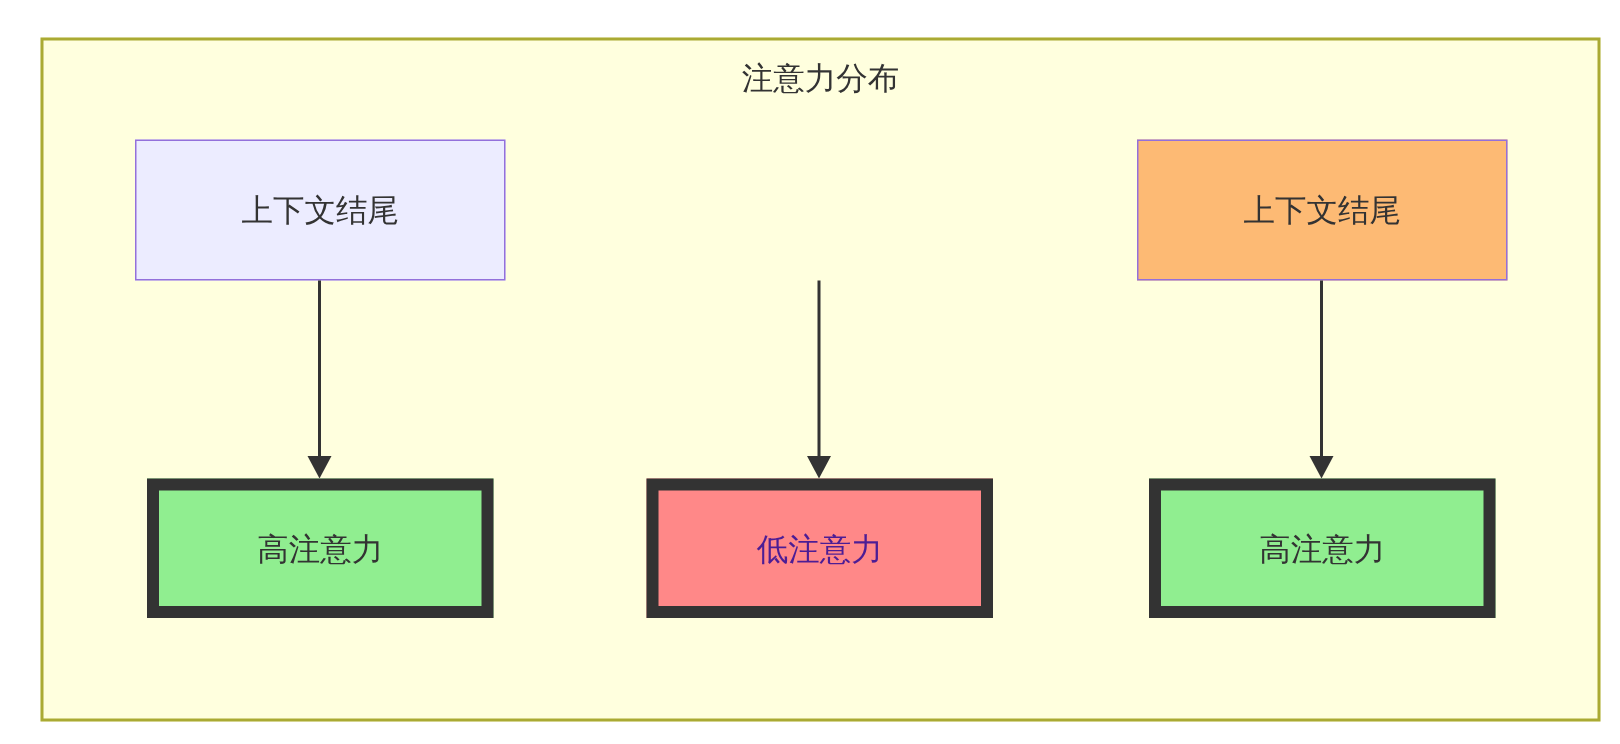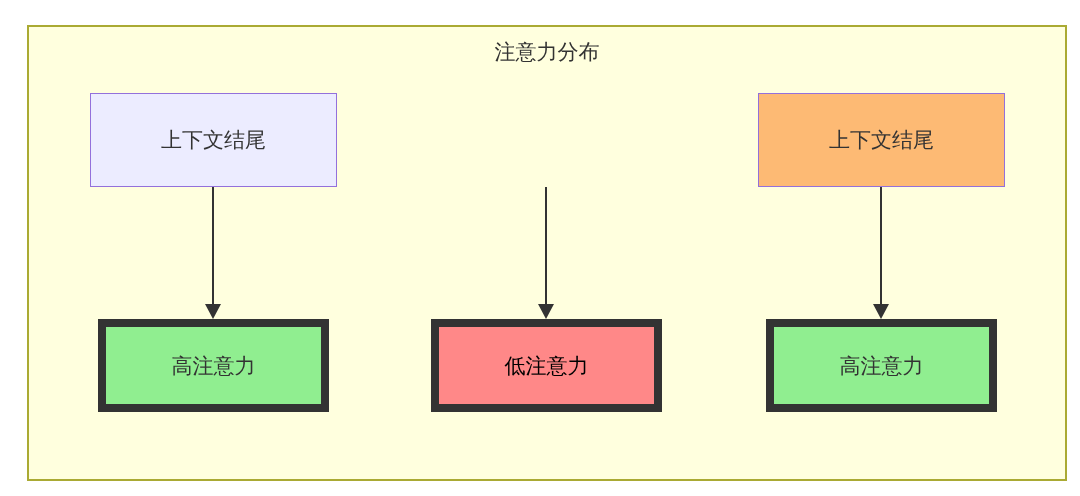--- a/index.html
+++ b/index.html
@@ -56,20 +56,20 @@
     <div class="subgraph-title" style="color: rgb(51, 51, 51);">注意力分布</div>
   </div>
 
   <div class="node source" style="left: 90px; background-color: rgb(236, 236, 255); border-color: rgb(147, 112, 219); color: rgb(51, 51, 51);">上下文结尾</div>
   <div class="arrow-line" style="left: 212px; background-color: rgb(51, 51, 51);"></div>
   <div class="arrow-head" style="left: 205px; border-top-color: rgb(51, 51, 51);"></div>
   <div class="node target" style="left: 98px; background-color: rgb(144, 238, 144); border-color: rgb(51, 51, 51); color: rgb(51, 51, 51);">高注意力</div>
 
   <div class="arrow-line" style="left: 545px; background-color: rgb(51, 51, 51);"></div>
   <div class="arrow-head" style="left: 538px; border-top-color: rgb(51, 51, 51);"></div>
-  <div class="node target" style="left: 431px; background-color: rgb(255, 136, 136); border-color: rgb(51, 51, 51); color: #000000;">低注意力</div>
+  <div class="node target" style="left: 431px; background-color: rgb(255, 136, 136); border-color: rgb(51, 51, 51); color: #4c1d95;">低注意力</div>
 
   <div class="node source" style="left: 758px; background-color: #fdba74; border-color: rgb(147, 112, 219); color: rgb(51, 51, 51);">上下文结尾</div>
   <div class="arrow-line" style="left: 880px; background-color: rgb(51, 51, 51);"></div>
   <div class="arrow-head" style="left: 873px; border-top-color: rgb(51, 51, 51);"></div>
   <div class="node target" style="left: 766px; background-color: rgb(144, 238, 144); border-color: rgb(51, 51, 51); color: rgb(51, 51, 51);">高注意力</div>
 
 </div>
 
 </body></html>

